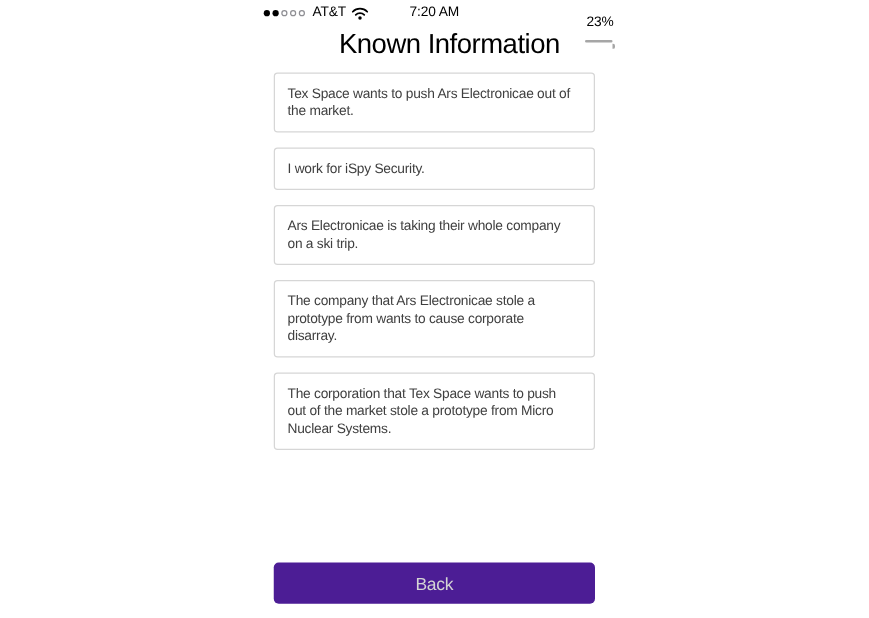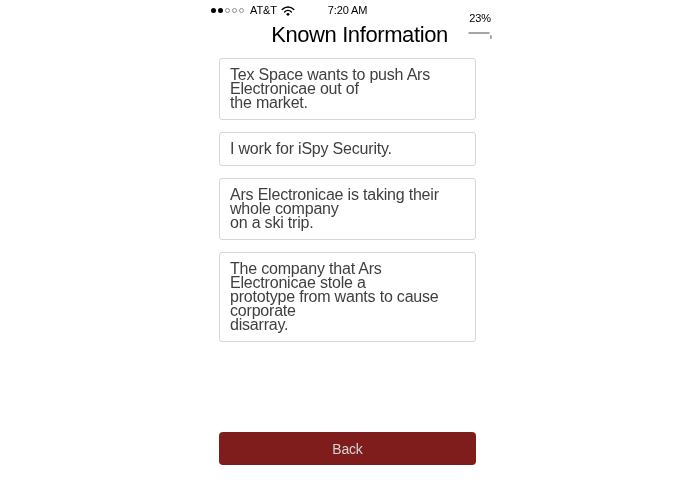--- a/index.html
+++ b/index.html
@@ -25,28 +25,28 @@
   .page-title{
     margin:2px 0 0;text-align:center;font-size:22px;font-weight:400;
     line-height:26px;letter-spacing:-0.4px;color:#000;padding-left:24px;
   }
   
   .column{width:257px;margin:10px auto 0;}
   .info-box{
     box-sizing:border-box;width:257px;background:#fff;
     border:1px solid #d6d6d6;border-radius:3px;
     padding:9px 10px;margin-bottom:12px;
-    font-size:16px;line-height:14px;letter-spacing:-0.2px;color:#3f3f3f;
+    font-size:11px;line-height:14px;letter-spacing:-0.2px;color:#3f3f3f;
     white-space:pre-line;
   }
   .info-box:last-of-type{margin-bottom:0;}
   
   .back-btn{
     display:block;box-sizing:border-box;width:257px;height:33px;margin:90px auto 0;
-    background:#7f1d1d;border:none;border-radius:4px;
+    background:#4c1d95;border:none;border-radius:4px;
     color:#d4d4d4;font-size:14px;letter-spacing:-0.2px;
     font-family:"Liberation Sans","DejaVu Sans",sans-serif;cursor:pointer;
   }
 </style>
 </head>
 <body>
 
 <div class="statusbar">
   <div class="sb-left">
     <span class="sig-dots">
@@ -88,15 +88,18 @@
 
 <div class="column">
   <div class="info-box">Tex Space wants to push Ars Electronicae out of
 the market.</div>
   <div class="info-box">I work for iSpy Security.</div>
   <div class="info-box">Ars Electronicae is taking their whole company
 on a ski trip.</div>
   <div class="info-box">The company that Ars Electronicae stole a
 prototype from wants to cause corporate
 disarray.</div>
+  <div class="info-box">The corporation that Tex Space wants to push
+out of the market stole a prototype from Micro
+Nuclear Systems.</div>
 
   <button class="back-btn">Back</button>
 </div>
 
 </body></html>

